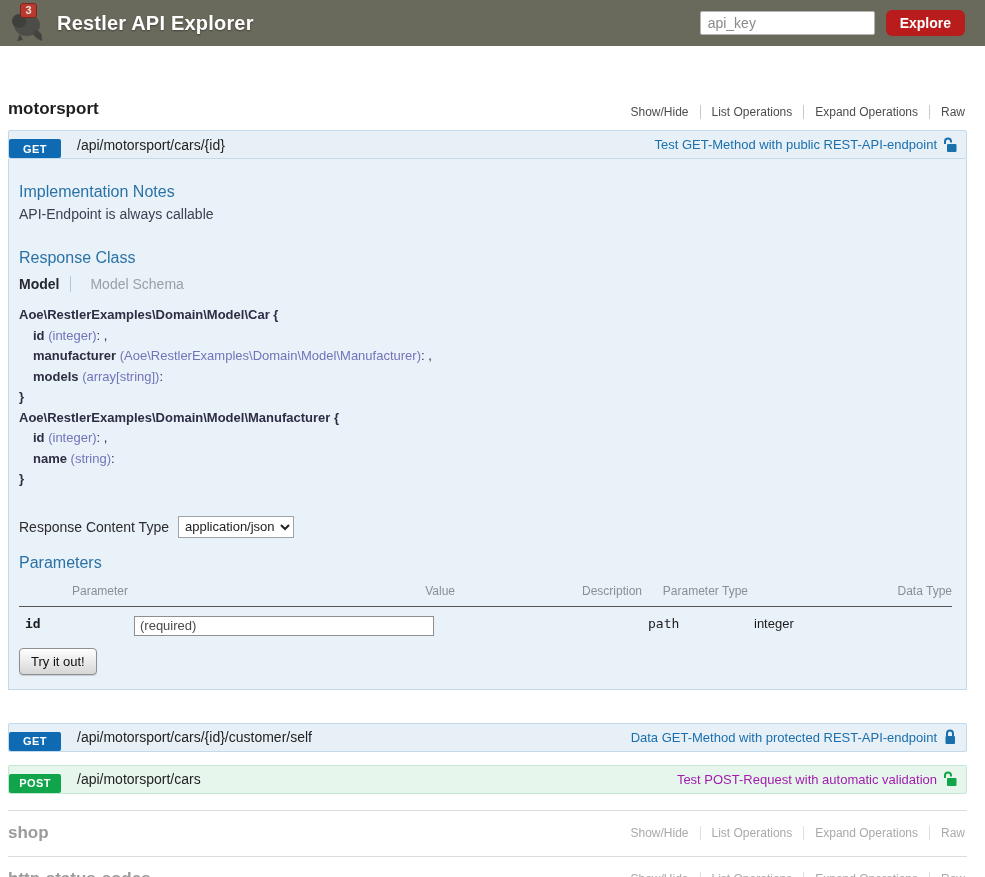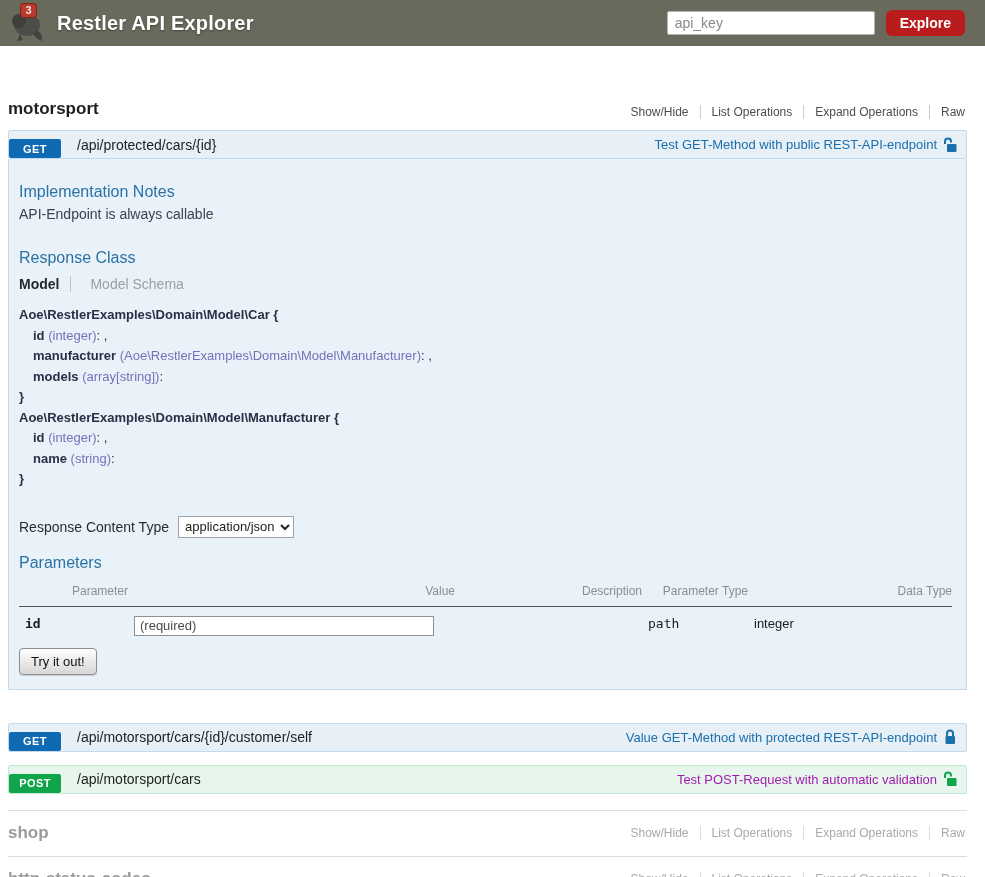--- a/index.html
+++ b/index.html
@@ -21,21 +21,21 @@
     position:absolute; left:12px; top:1px; width:17px; height:15px;
     background:#b8392e; border:1px solid #7e241c; border-radius:3px;
     color:#e9e2da; font-size:11px; font-weight:700; text-align:center; line-height:13px;
     z-index:2;
   }
   .title {
     color:#fff; font-size:20px; font-weight:700; margin-left:9px;
     text-shadow:0 1px 2px rgba(0,0,0,.4); letter-spacing:.2px;
   }
   .api-key-input {
-    margin-left:auto; width:208px; height:24px; padding:2px 7px;
+    margin-left:auto; width:175px; height:24px; padding:2px 7px;
     font-family:"Liberation Sans", sans-serif;
     font-size:14px; border:1px solid #b5b5b5; border-radius:2px; background:#fff; color:#333;
   }
   .api-key-input::placeholder { color:#8a8a8a; opacity:1; }
   .explore-btn {
     margin-left:11px; background:#b91c1c; color:#fff; font-weight:700; font-size:14px;
     font-family:"Liberation Sans", sans-serif;
     padding:5px 14px; border:none; border-radius:6px; cursor:pointer;
   }
 
@@ -158,21 +158,21 @@
       <a>Show/Hide</a>
       <a>List Operations</a>
       <a>Expand Operations</a>
       <a>Raw</a>
     </div>
   </div>
 
   <div class="op get op-expanded">
     <div class="op-head">
       <span class="method-badge">GET</span>
-      <a class="op-path">/api/protected/cars/{id}</a>
+      <a class="op-path">/api/motorsport/cars/{id}</a>
       <a class="op-access">
         <span>Test GET-Method with public REST-API-endpoint</span>
         <span class="lock">
           <svg width="14" height="16" viewBox="0 0 14 16" fill="none">
             <path d="M2 7 V4.6 a3 3 0 0 1 6 0 V5.6" stroke="#1a6fad" stroke-width="2"></path>
             <rect x="4" y="7" width="9.5" height="8" rx="1" fill="#1a6fad"></rect>
           </svg>
         </span>
       </a>
     </div>
@@ -237,21 +237,21 @@
 
       <button class="try-btn">Try it out!</button>
     </div>
   </div>
 
   <div class="op get op-mid">
     <div class="op-head">
       <span class="method-badge">GET</span>
       <a class="op-path">/api/motorsport/cars/{id}/customer/self</a>
       <a class="op-access">
-        <span>Value GET-Method with protected REST-API-endpoint</span>
+        <span>Data GET-Method with protected REST-API-endpoint</span>
         <span class="lock">
           <svg width="14" height="16" viewBox="0 0 14 16" fill="none">
             <path d="M4 7 V4.6 a3 3 0 0 1 6 0 V7" stroke="#1a6fad" stroke-width="2"></path>
             <rect x="2.5" y="7" width="9.5" height="8" rx="1" fill="#1a6fad"></rect>
           </svg>
         </span>
       </a>
     </div>
   </div>
 

